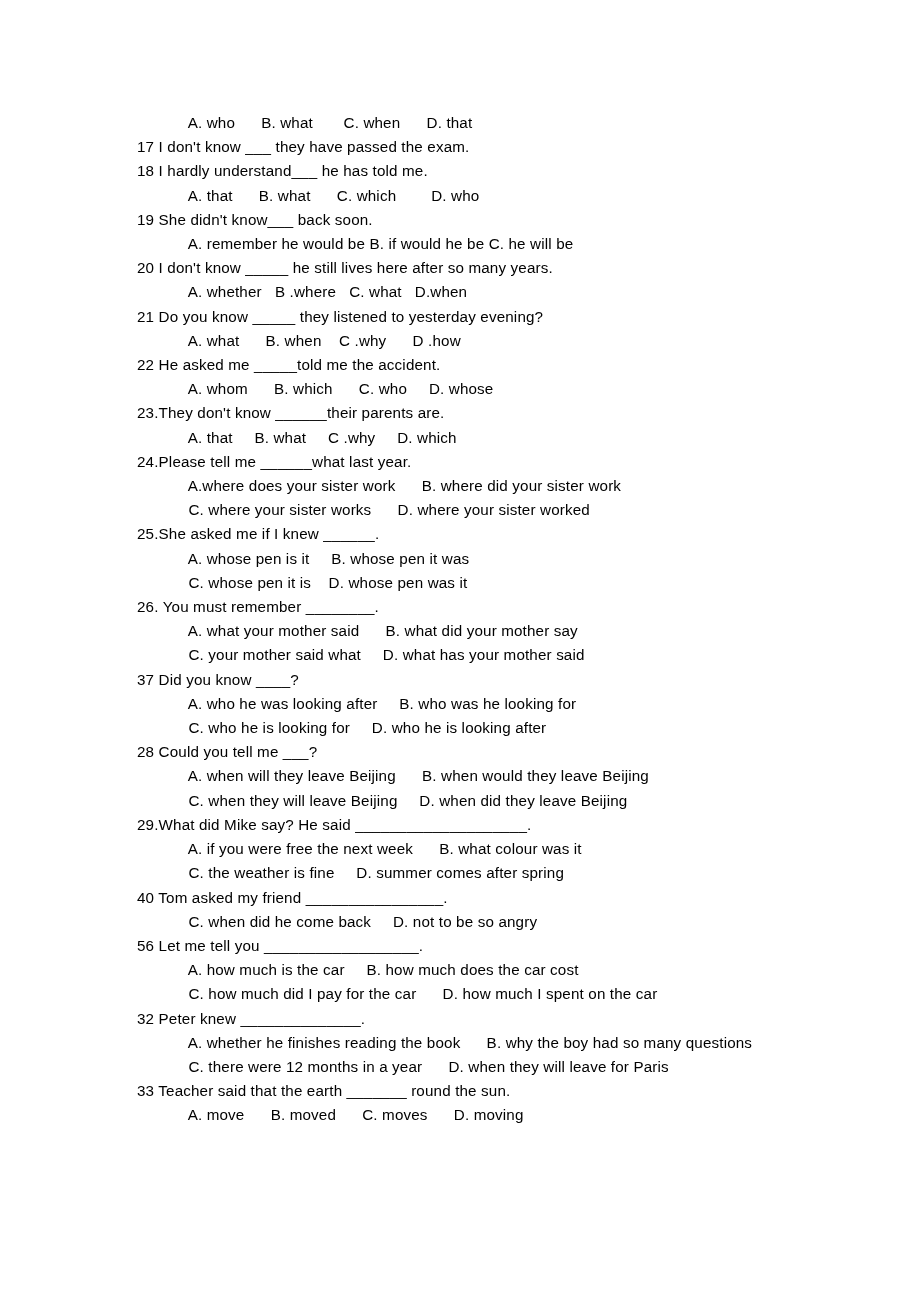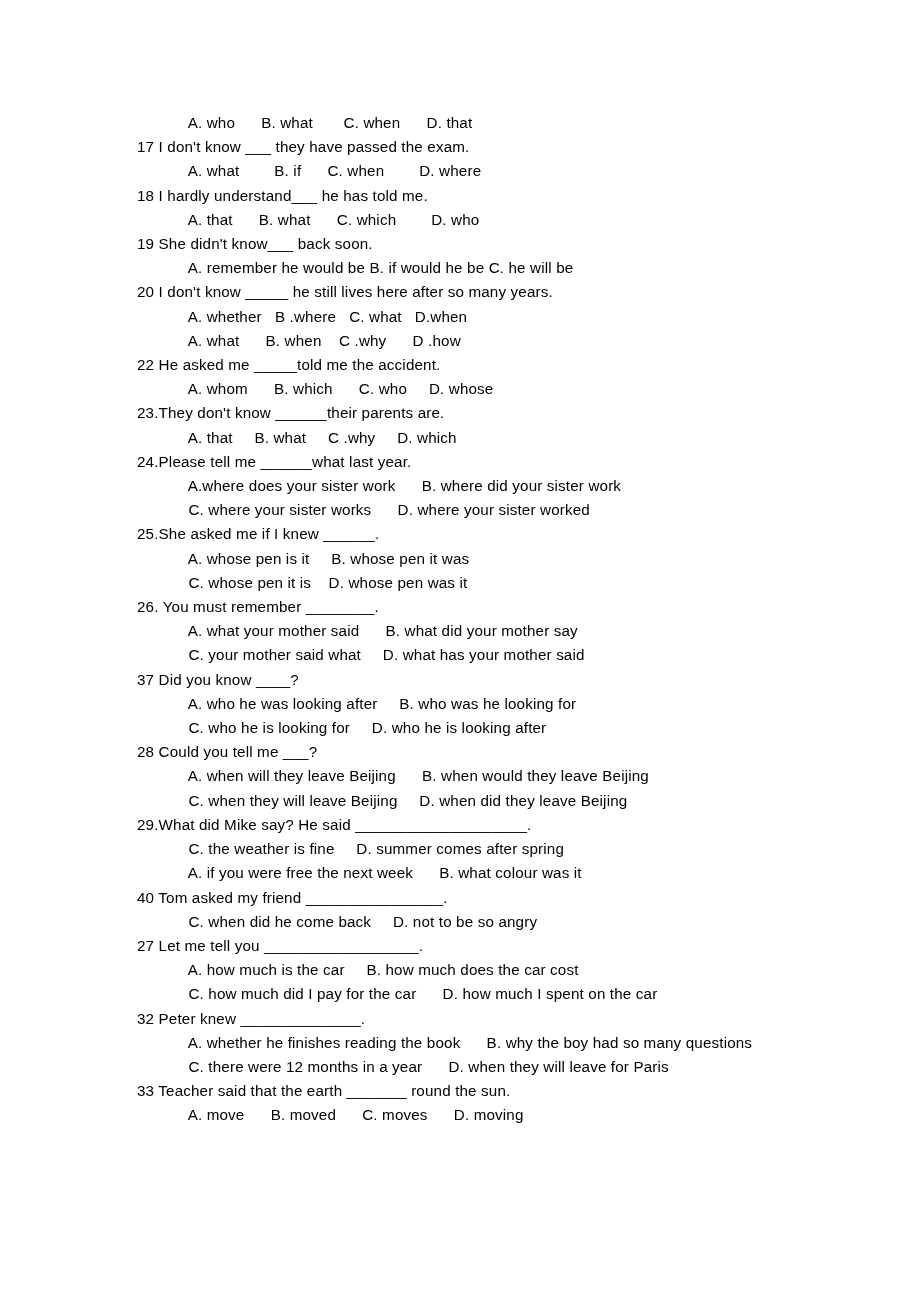--- a/index.html
+++ b/index.html
@@ -45,27 +45,27 @@
     margin-left: 34px;
   }
 </style>
 </head>
 <body>
 
 <div id="page">
   <div id="content">
       <div class="line opt">    A. who      B. what       C. when      D. that</div>
       <div class="line q">17 I don't know ___ they have passed the exam.</div>
-      <div class="line opt">    A. what        B. if      C. when        D. where</div>
       <div class="line q">18 I hardly understand___ he has told me.</div>
       <div class="line opt">    A. that      B. what      C. which        D. who</div>
       <div class="line q">19 She didn't know___ back soon.</div>
       <div class="line opt">    A. remember he would be B. if would he be C. he will be</div>
       <div class="line q">20 I don't know _____ he still lives here after so many years.</div>
       <div class="line opt">    A. whether   B .where   C. what   D.when</div>
+      <div class="line q">21 Do you know _____ they listened to yesterday evening?</div>
       <div class="line opt">    A. what      B. when    C .why      D .how</div>
       <div class="line q">22 He asked me _____told me the accident.</div>
       <div class="line opt">    A. whom      B. which      C. who     D. whose</div>
       <div class="line q">23.They don't know ______their parents are.</div>
       <div class="line opt">    A. that     B. what     C .why     D. which</div>
       <div class="line q">24.Please tell me ______what last year.</div>
       <div class="line opt">    A.where does your sister work      B. where did your sister work</div>
       <div class="line opt">    C. where your sister works      D. where your sister worked</div>
       <div class="line q">25.She asked me if I knew ______.</div>
       <div class="line opt">    A. whose pen is it     B. whose pen it was</div>
@@ -73,25 +73,25 @@
       <div class="line q">26. You must remember ________.</div>
       <div class="line opt">    A. what your mother said      B. what did your mother say</div>
       <div class="line opt">    C. your mother said what     D. what has your mother said</div>
       <div class="line q">37 Did you know ____?</div>
       <div class="line opt">    A. who he was looking after     B. who was he looking for</div>
       <div class="line opt">    C. who he is looking for     D. who he is looking after</div>
       <div class="line q">28 Could you tell me ___?</div>
       <div class="line opt">    A. when will they leave Beijing      B. when would they leave Beijing</div>
       <div class="line opt">    C. when they will leave Beijing     D. when did they leave Beijing</div>
       <div class="line q">29.What did Mike say? He said ____________________.</div>
+      <div class="line opt">    A. if you were free the next week      B. what colour was it</div>
       <div class="line opt">    C. the weather is fine     D. summer comes after spring</div>
-      <div class="line opt">    A. if you were free the next week      B. what colour was it</div>
       <div class="line q">40 Tom asked my friend ________________.</div>
       <div class="line opt">    C. when did he come back     D. not to be so angry</div>
-      <div class="line q">27 Let me tell you __________________.</div>
+      <div class="line q">56 Let me tell you __________________.</div>
       <div class="line opt">    A. how much is the car     B. how much does the car cost</div>
       <div class="line opt">    C. how much did I pay for the car      D. how much I spent on the car</div>
       <div class="line q">32 Peter knew ______________.</div>
       <div class="line opt">    A. whether he finishes reading the book      B. why the boy had so many questions</div>
       <div class="line opt">    C. there were 12 months in a year      D. when they will leave for Paris</div>
       <div class="line q">33 Teacher said that the earth _______ round the sun.</div>
       <div class="line opt">    A. move      B. moved      C. moves      D. moving</div>
     </div>
 </div>
 

